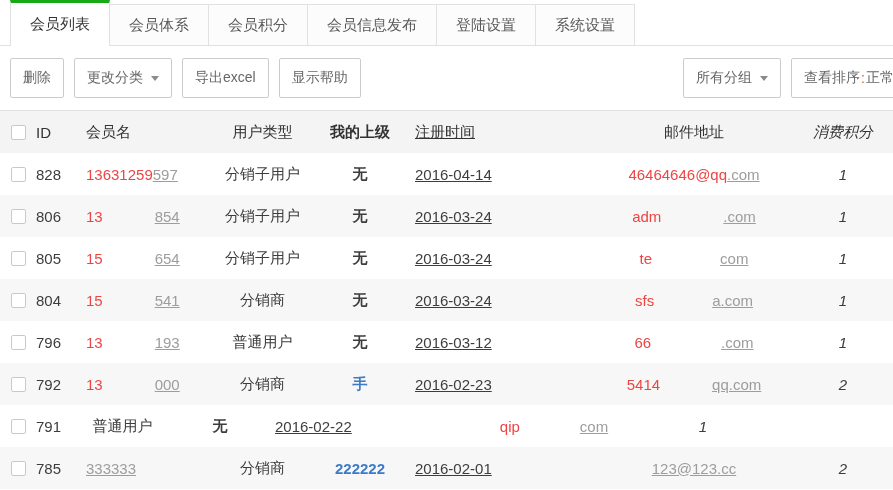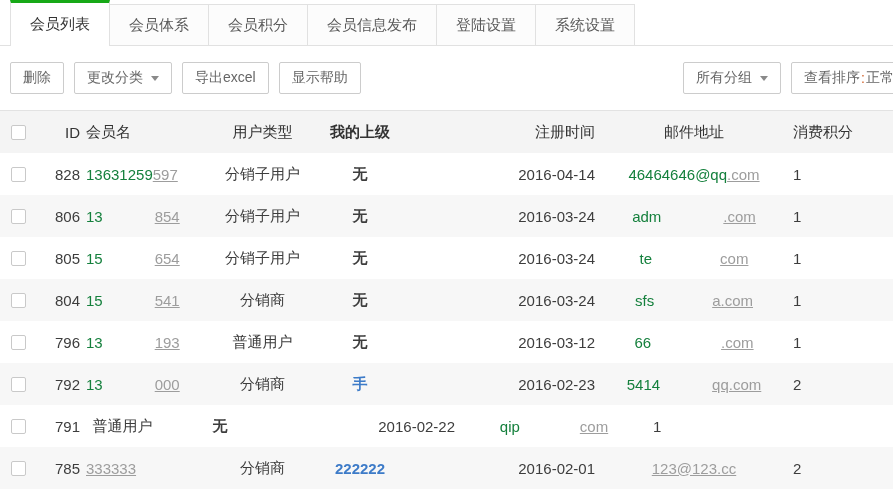--- a/index.html
+++ b/index.html
@@ -13,45 +13,45 @@
        padding:0 19px;font-size:15px;color:#5a5a5a;background:#fcfcfc;border:1px solid #e1e1e1;border-left:none;
        border-bottom:none;cursor:pointer;z-index:0;white-space:nowrap;}
   .tab:first-child{border-left:1px solid #e1e1e1;}
   .tab.active{margin-top:0;height:46px;border-top:3px solid var(--green,#17a917);background:#fff;color:#333;
        z-index:2;border-left:1px solid #e1e1e1;align-items:center;}
 
   
   .toolbar{display:flex;align-items:center;padding:16px 10px;box-sizing:border-box;height:64px;}
   .tb-group{display:flex;gap:10px;}
   .tb-right{margin-left:auto;margin-right:-58px;}
-  .btn{display:flex;align-items:center;height:32px;box-sizing:border-box;background:#fff;border:1px solid #cccccc;
+  .btn{display:flex;align-items:center;height:40px;box-sizing:border-box;background:#fff;border:1px solid #cccccc;
        border-radius:2px;padding:12px 12px;font-size:14px;color:#666;font-family:inherit;cursor:pointer;white-space:nowrap;}
   .btn .caret{width:0;height:0;border-left:4px solid transparent;border-right:4px solid transparent;
        border-top:5px solid #8a8a8a;margin-left:8px;}
   .btn .colon{color:#d2622a;padding:0 1px;}
   .btn-sort{min-width:150px;}
 
   
   .table{font-size:15px;color:#3d3d3d;}
   .thead{display:flex;align-items:center;height:42px;background:#f4f4f4;border-top:1px solid #e2e2e2;color:#333;}
   .trow{display:flex;align-items:center;height:42px;background:#fff;}
   .trow.alt{background:#f7f7f7;}
   .cell{box-sizing:border-box;overflow:hidden;white-space:nowrap;}
   .col-cb{width:36px;display:flex;justify-content:center;}
-  .col-id{width:44px;text-align:right;}
+  .col-id{width:44px;text-align:left;}
   .col-name{width:140px;text-align:left;padding-left:6px;}
   .col-type{width:85px;text-align:center;}
   .col-upline{width:110px;text-align:center;font-weight:bold;}
-  .col-date{width:180px;text-align:right;}
+  .col-date{width:180px;text-align:left;text-decoration:underline;}
   .col-email{width:198px;text-align:center;}
-  .col-points{width:100px;text-align:left;}
+  .col-points{width:100px;text-align:center;font-style:italic;}
 
   .checkbox{display:inline-block;width:15px;height:15px;box-sizing:border-box;background:#fff;
        border:1px solid #c9c9c9;border-radius:2px;cursor:pointer;}
-  .dim{color:#15803d;}
+  .dim{color:#ef4444;}
   .mid{color:#9d9d9d;text-decoration:underline;}
   .gap{display:inline-block;height:1px;}
   .link{color:var(--blue,#3d7bc8);cursor:pointer;}
 </style>
 </head>
 <body>
 
 <div class="page">
   <div class="tabbar">
       <div class="tab active">

